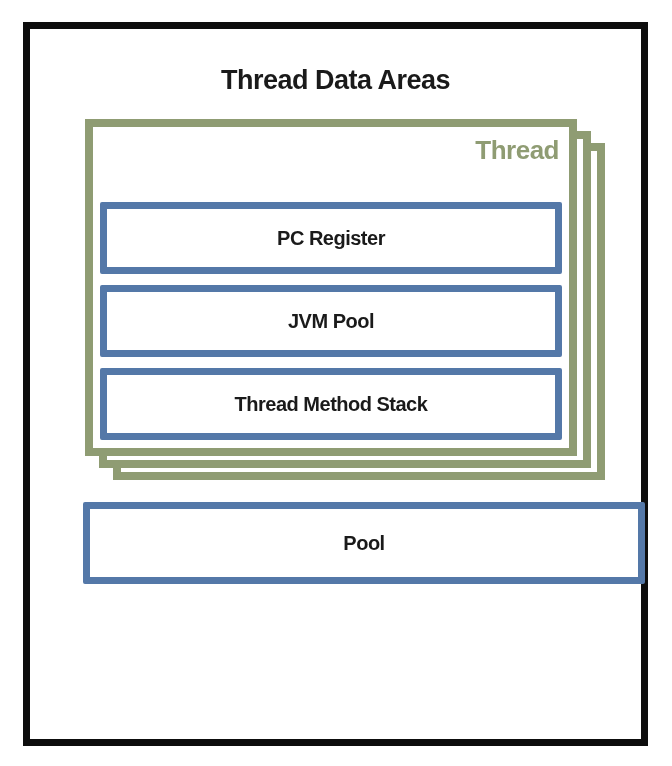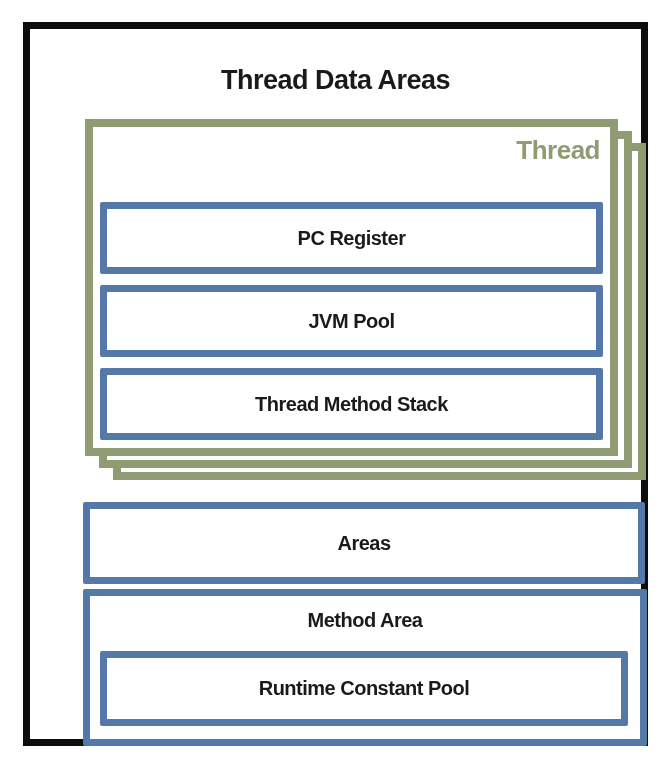--- a/index.html
+++ b/index.html
@@ -24,21 +24,21 @@
     position: absolute;
     left: 0; right: 0; top: 36px;
     text-align: center;
     font-size: 27px;
     font-weight: 700;
     letter-spacing: -0.5px;
     color: var(--text, #1a1a1a);
   }
   .thread-layer {
     position: absolute;
-    width: 533px; height: 337px;
+    width: 492px; height: 337px;
     border: 8px solid var(--thread-border, #8f9c73);
     box-sizing: border-box;
     background: #ffffff;
   }
   .thread-back-2 { left: 83px; top: 114px; z-index: 1; }
   .thread-back-1 { left: 69px; top: 102px; z-index: 2; }
   .thread-main   { left: 55px; top: 90px;  z-index: 3; }
   .thread-label {
     position: absolute;
     top: 8px; right: 10px;
@@ -133,26 +133,18 @@
         <div class="inner-box">
           <span class="box-label">JVM Pool</span>
         </div>
         <div class="inner-box">
           <span class="box-label">Thread Method Stack</span>
         </div>
       </div>
     </div>
 
     <div class="heap-box">
-      <span class="box-label">Areas</span>
+      <span class="box-label">Pool</span>
     </div>
 
-    <div class="method-area-box">
-      <div class="method-area-label">
-        <span class="box-label">Method Area</span>
-      </div>
-      <div class="rcp-box">
-        <span class="box-label">Runtime Constant Pool</span>
-      </div>
-    </div>
 
   </div>
 </div>
 
 </body></html>

